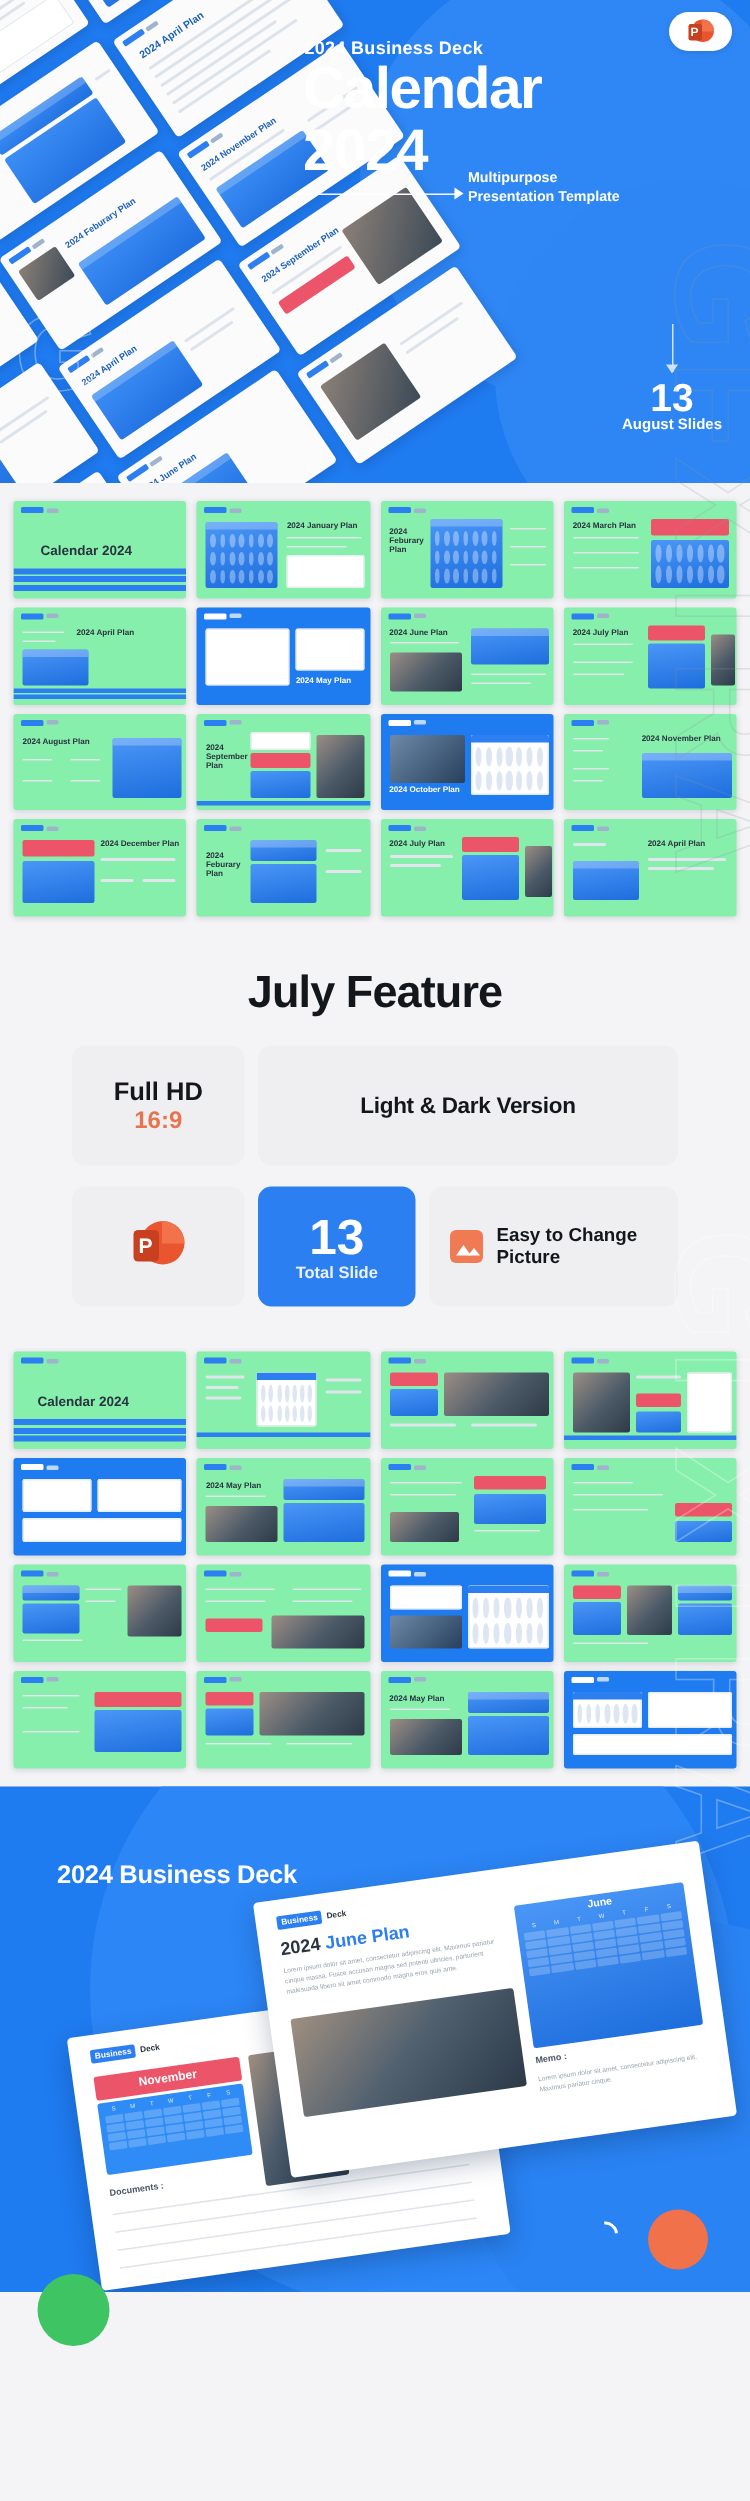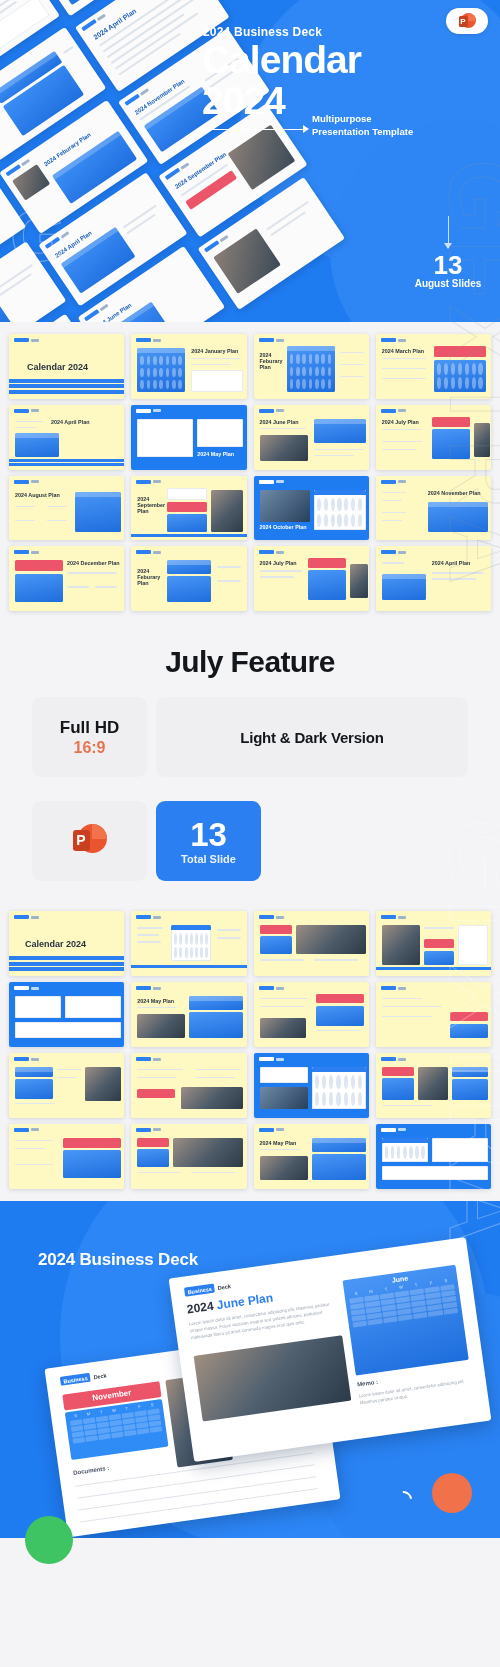--- a/index.html
+++ b/index.html
@@ -126,21 +126,21 @@
 
   
   .lightsec{ position:relative; background:#f4f4f6; overflow:hidden; }
 
   
   .grid-wrap{ position:relative; padding:12px 9px; }
   .grid{ display:grid; grid-template-columns:repeat(4,1fr); gap:6px 7px; }
   .thumb{
     position:relative;
     aspect-ratio:16/9;
-    background:#fef9c3;
+    background:#86efac;
     border-radius:2px;
     box-shadow:0 1px 4px rgba(20,40,70,.16);
     overflow:hidden;
   }
   .thumb.blue{ background:#1f7bf0; }
   .t-chip{ position:absolute; left:5px; top:4px; width:15px;height:4px;background:#2b7ff0;border-radius:1px;}
   .t-chip.w{ background:#ffffff;}
   .t-chip:after{ content:""; position:absolute; left:17px; top:.6px; width:8px;height:3px;background:#9fb4cc;border-radius:1px;}
   .t-chip.w:after{ background:#bcd8fb;}
   .t-title{ position:absolute; font-size:5.4px; font-weight:bold; color:#1c5fba; white-space:nowrap;}
@@ -162,21 +162,21 @@
   .t-img{ position:absolute; border-radius:1.5px; background:linear-gradient(135deg,#9b8e84 0%,#4c5a68 55%,#2e3a47 100%);}
   .t-img.b{ background:linear-gradient(135deg,#6e8aa8,#27405c);}
   .t-card{ position:absolute; background:#fff; border-radius:1.5px; box-shadow:0 0 0 1px #e8ecf1 inset;}
 
   
   .feature{ position:relative; padding:22px 0 18px; background:#f4f4f6; }
   .feature-title{
     text-align:center; font-size:30px; font-weight:bold; color:#13161a;
     letter-spacing:-.6px; margin-bottom:18px;
   }
-  .fgrid{ padding:0 32px; display:flex; flex-direction:column; gap:24px;justify-content:flex-end; }
+  .fgrid{ padding:0 48px; display:flex; flex-direction:column; gap:14px;justify-content:flex-end; }
   .frow{ display:flex; gap:9px; }
   .fcard{
     background:#efeff1; border-radius:9px;
     display:flex; align-items:center; justify-content:center;
     text-align:center;
   }
   .fcard .ftxt{ font-size:15px; font-weight:bold; color:#13161a; letter-spacing:-.2px;}
   .fcard.fullhd{ width:115px; height:80px; flex-direction:column; gap:1px;}
   .fullhd .hd1{ font-size:17px; font-weight:bold; color:#13161a;}
   .fullhd .hd2{ font-size:16px; font-weight:bold; color:#e8744f;}
@@ -709,20 +709,27 @@
           <span class="ppt-big">
             <span class="disc"></span>
               <span class="wedge"></span>
             <span class="tile">P</span>
           </span>
         </div>
         <div class="fcard total">
           <div class="num">13</div>
           <div class="lbl">Total Slide</div>
         </div>
+        <div class="fcard easy">
+          <span class="pic-icon"></span>
+          <span class="etxt">
+            <span>Easy to Change</span><br>
+            <span>Picture</span>
+          </span>
+        </div>
       </div>
     </div>
   </section>
 
   <section class="lightsec grid-wrap">
 
     <div class="grid">
 
       <div class="thumb">
         <span class="t-chip"></span>

